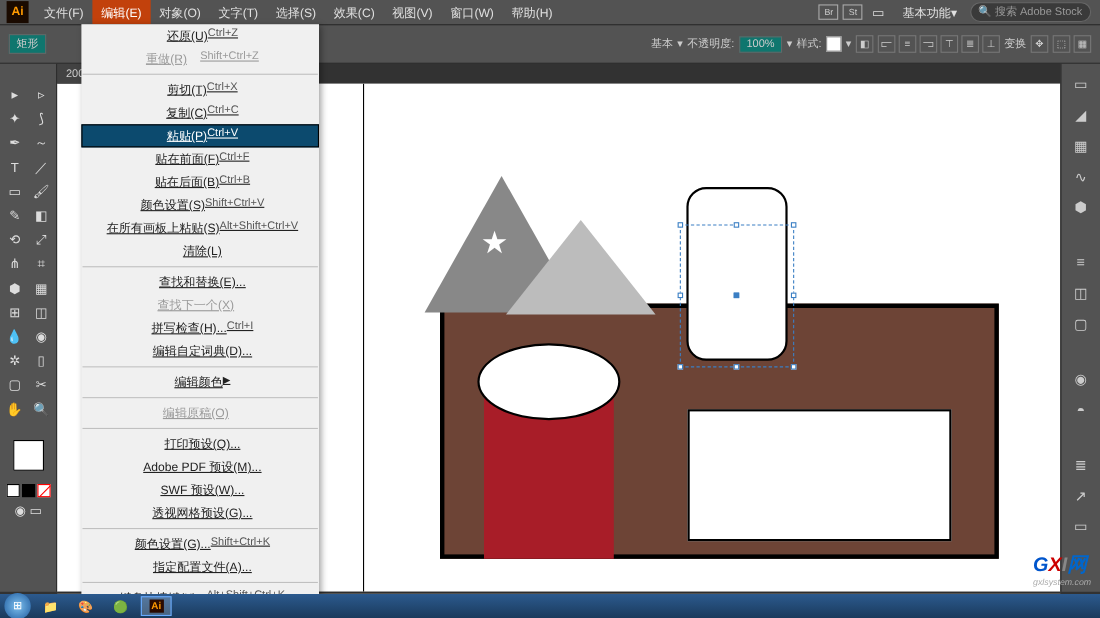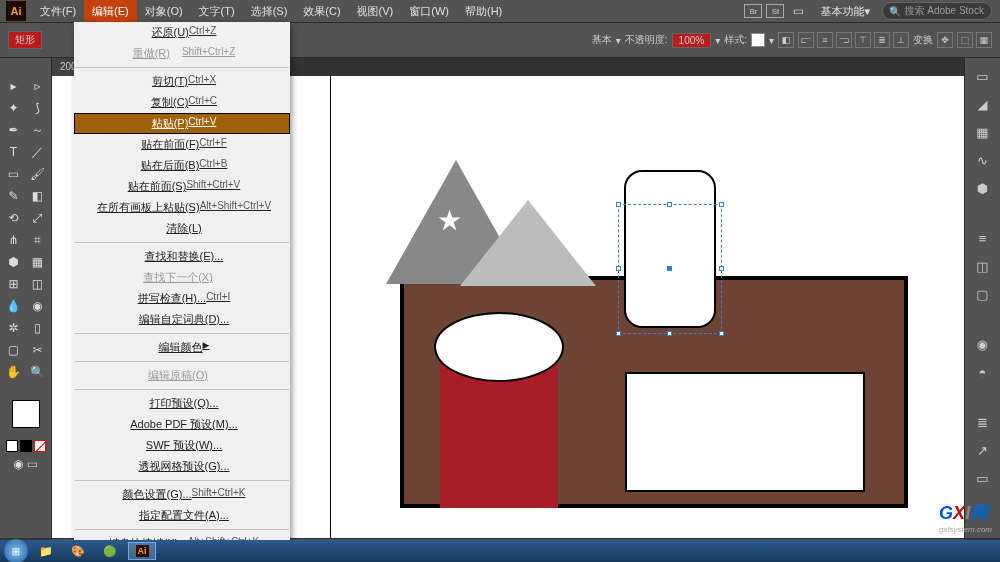--- a/index.html
+++ b/index.html
@@ -5,26 +5,26 @@
 * { margin:0; padding:0; box-sizing:border-box; font-family:"Microsoft YaHei",Arial,sans-serif; }
 body { width:1000px; height:562px; background:#323232; overflow:hidden; position:relative; }
 .topbar { height:22px; background:#535353; display:flex; align-items:center; color:#e0e0e0; font-size:11px; }
 .ai-logo { width:20px; height:20px; background:#1a0a00; color:#ff9a00; display:flex; align-items:center; justify-content:center; font-weight:bold; font-size:11px; margin:0 6px; }
 .menu-item { padding:0 8px; height:22px; display:flex; align-items:center; cursor:default; }
 .menu-item.open { background:#c2410c; color:#fff; }
 .top-right { margin-left:auto; display:flex; align-items:center; gap:4px; padding-right:8px; }
 .search-box { background:#3a3a3a; border:1px solid #666; border-radius:10px; padding:1px 6px; font-size:10px; color:#999; display:flex; align-items:center; gap:3px; width:110px; }
 .br-icon, .st-icon { width:18px; height:14px; border:1px solid #aaa; font-size:8px; display:flex; align-items:center; justify-content:center; color:#ccc; }
 .controlbar { height:36px; background:#535353; border-top:1px solid #2a2a2a; border-bottom:1px solid #2a2a2a; display:flex; align-items:center; padding:0 8px; color:#ccc; font-size:10px; gap:4px; position:relative; }
-.ctrl-label { background:#b91c1c; border:1px solid #666; padding:1px 6px; font-size:10px; }
+.ctrl-label { background:#0f766e; border:1px solid #666; padding:1px 6px; font-size:10px; }
 .small-swatch { width:14px; height:14px; border:1px solid #888; }
 .dropdown-menu { position:absolute; left:74px; top:22px; width:216px; background:#f0f0f0; box-shadow:2px 2px 6px rgba(0,0,0,0.4); z-index:100; font-size:11px; color:#222; }
 .dropdown-menu .mi { display:flex; justify-content:center; padding:3px 16px 3px 20px; white-space:nowrap;text-decoration:underline; }
 .dropdown-menu .mi.disabled { color:#9a9a9a;gap:12px; }
-.dropdown-menu .mi.hl { background:#a16207; color:#fff; border:1px solid #000; padding:2px 15px 2px 19px; }
+.dropdown-menu .mi.hl { background:#0c4a6e; color:#fff; border:1px solid #000; padding:2px 15px 2px 19px; }
 .dropdown-menu .sep { height:1px; background:#c0c0c0; margin:3px 1px; }
 .shortcut { color:#555; font-size:10px; }
 .mi.hl .shortcut, .mi.disabled .shortcut { color:inherit; }
 .mi .arrow { font-size:9px; }
 .tabbar { position:absolute; left:52px; top:58px; height:18px; display:flex; align-items:center; color:#ccc; font-size:10px; z-index:5; }
 .tabbar .tab { background:#424242; padding:2px 8px; display:flex; align-items:center; gap:6px; }
 .close-x { font-size:10px; }
 .toolcol { position:absolute; left:0; top:58px; width:52px; bottom:24px; background:#535353; border-right:1px solid #2a2a2a; display:flex; flex-direction:column; align-items:center; padding-top:18px; }
 .tool-grid { display:grid; grid-template-columns:20px 20px; gap:2px 4px; }
 .tool { width:20px; height:20px; display:flex; align-items:center; justify-content:center; color:#ddd; font-size:12px; }
@@ -138,21 +138,21 @@
     </div>
     <div class="mi">
       <span>贴在前面(F)</span>
       <span class="shortcut">Ctrl+F</span>
     </div>
     <div class="mi">
       <span>贴在后面(B)</span>
       <span class="shortcut">Ctrl+B</span>
     </div>
     <div class="mi">
-      <span>贴在前面(S)</span>
+      <span>颜色设置(S)</span>
       <span class="shortcut">Shift+Ctrl+V</span>
     </div>
     <div class="mi">
       <span>在所有画板上粘贴(S)</span>
       <span class="shortcut">Alt+Shift+Ctrl+V</span>
     </div>
     <div class="mi">
       <span>清除(L)</span>
       <span class="shortcut"></span>
     </div>

